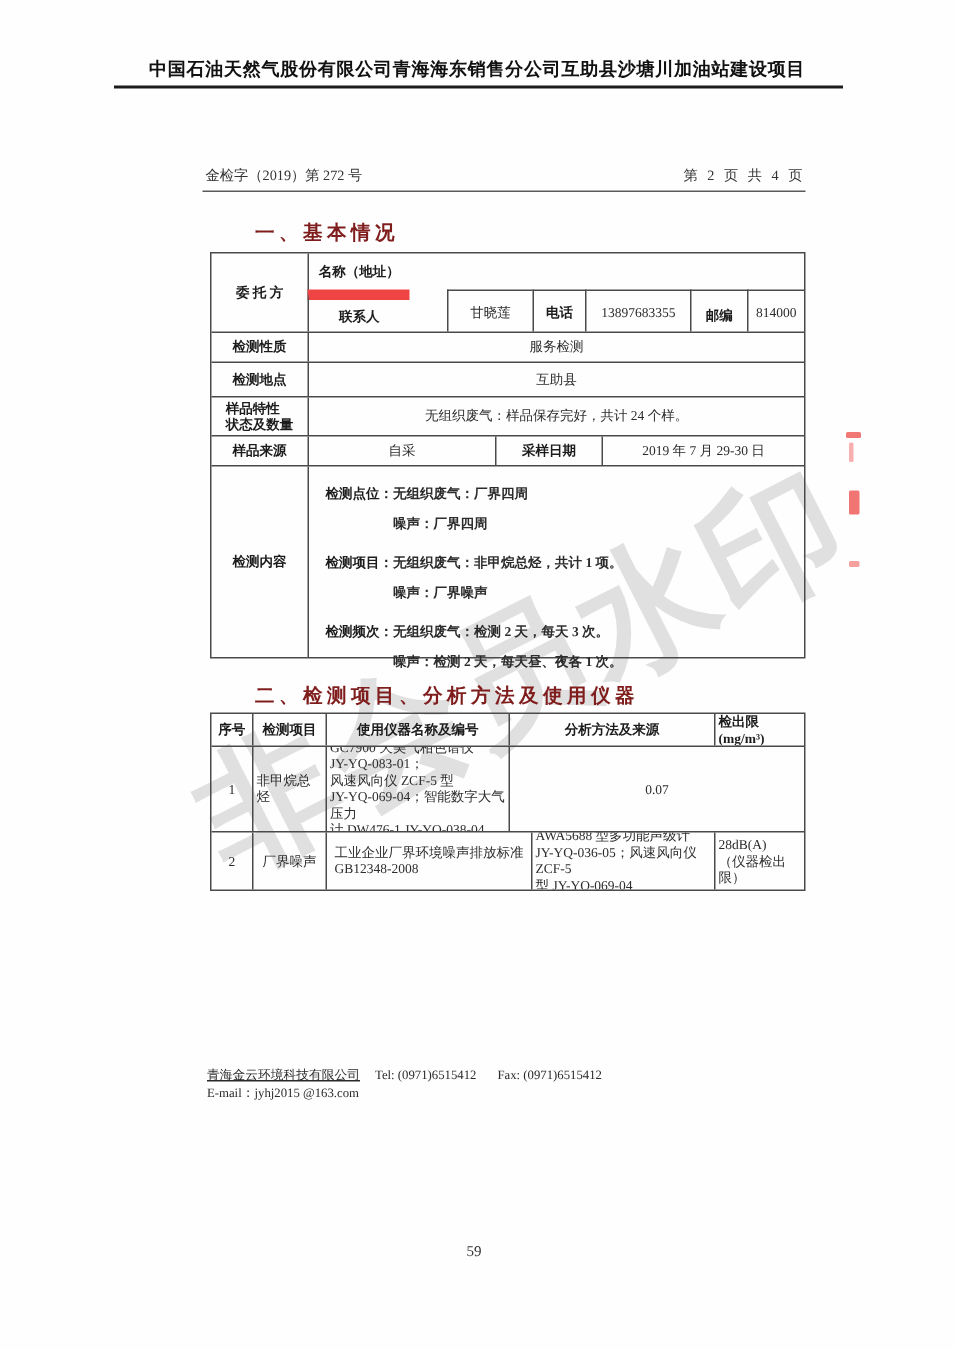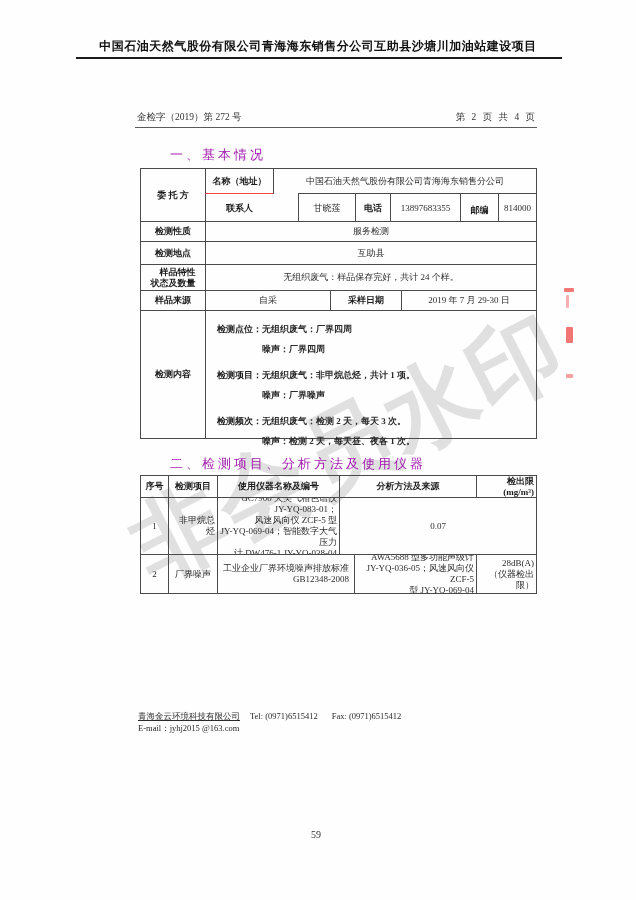--- a/index.html
+++ b/index.html
@@ -20,34 +20,34 @@
   .doc-row {
     position:absolute; top:111px; left:137px; width:400px;
     display:flex; justify-content:space-between;
     font-size:9.5px; color:#333;
   }
   .doc-row .pg { letter-spacing:2px; }
   .doc-rule { position:absolute; top:127px; left:135px; width:402px; height:1px; background:#5a5a5a; }
 
   
   .sec-title {
-    position:absolute; left:170px; font-size:13px; font-weight:normal;
-    color:#a21caf; letter-spacing:3px;
+    position:absolute; left:170px; font-size:13px; font-weight:bold;
+    color:#7f1d1d; letter-spacing:3px;
   }
   .sec-title.s1 { top:146px; }
   .sec-title.s2 { top:455px; }
 
   
   .tbl { position:absolute; left:140px; width:397px; border:1px solid #4a4a4a; font-size:9px; color:#2c2c2c; }
   .trow { display:flex; border-top:1px solid #4a4a4a; }
   .trow:first-child { border-top:none; }
   .tc {
     border-left:1px solid #4a4a4a;
     display:flex; align-items:center; justify-content:center;
-    text-align:right; white-space:pre-line; line-height:11px;
+    text-align:left; white-space:pre-line; line-height:11px;
     padding:1px 2px; overflow:hidden;
   }
   .tc:first-child { border-left:none; }
   .tc.bold { font-weight:bold; color:#1c1c1c; }
 
   
   .t1 { top:168px; }
   .t1 .r1 { height:25px; } .t1 .r2 { height:27px; } .t1 .r3 { height:20px; }
   .t1 .r4 { height:23px; } .t1 .r5 { height:26px; } .t1 .r6 { height:20px; }
   .t1 .r7 { height:128px; }
@@ -129,25 +129,24 @@
       <span class="pg">第 2 页 共 4 页</span>
     </div>
     <div class="doc-rule"></div>
 
     <div class="sec-title s1">一、基本情况</div>
 
     <div class="tbl t1">
       <div class="trow r1">
         <div class="tc bold w-lab" style="height:52px; border-bottom:none;">委 托 方</div>
         <div class="tc bold w-sub">名称（地址）</div>
-        <div class="tc w-rest">中国石油天然气股份有限公司青海海东销售分公司</div>
       </div>
       <div class="trow r2" style="border-top:none;">
         <div class="tc w-lab" style="border-left:none; border-top:none; visibility:hidden;"></div>
-        <div class="tc bold w-sub" style="border-top:1px solid #ef4444; margin-top:-1px; padding-top:2px;">联系人</div>
+        <div class="tc bold w-sub" style="border-top:7px solid #ef4444; margin-top:-1px; padding-top:2px;">联系人</div>
         <div class="tc w-c3" style="border-top:1px solid #4a4a4a; margin-top:-1px; padding-top:2px;">甘晓莲</div>
         <div class="tc bold w-c4" style="border-top:1px solid #4a4a4a; margin-top:-1px; padding-top:2px;">电话</div>
         <div class="tc w-c5" style="border-top:1px solid #4a4a4a; margin-top:-1px; padding-top:2px;">13897683355</div>
         <div class="tc bold w-c6" style="border-top:1px solid #4a4a4a; margin-top:-1px; padding-top:7px;">邮编</div>
         <div class="tc w-rest" style="border-top:1px solid #4a4a4a; margin-top:-1px; padding-top:2px;">814000</div>
       </div>
       <div class="trow r3">
         <div class="tc bold w-lab">检测性质</div>
         <div class="tc w-rest">服务检测</div>
       </div>

